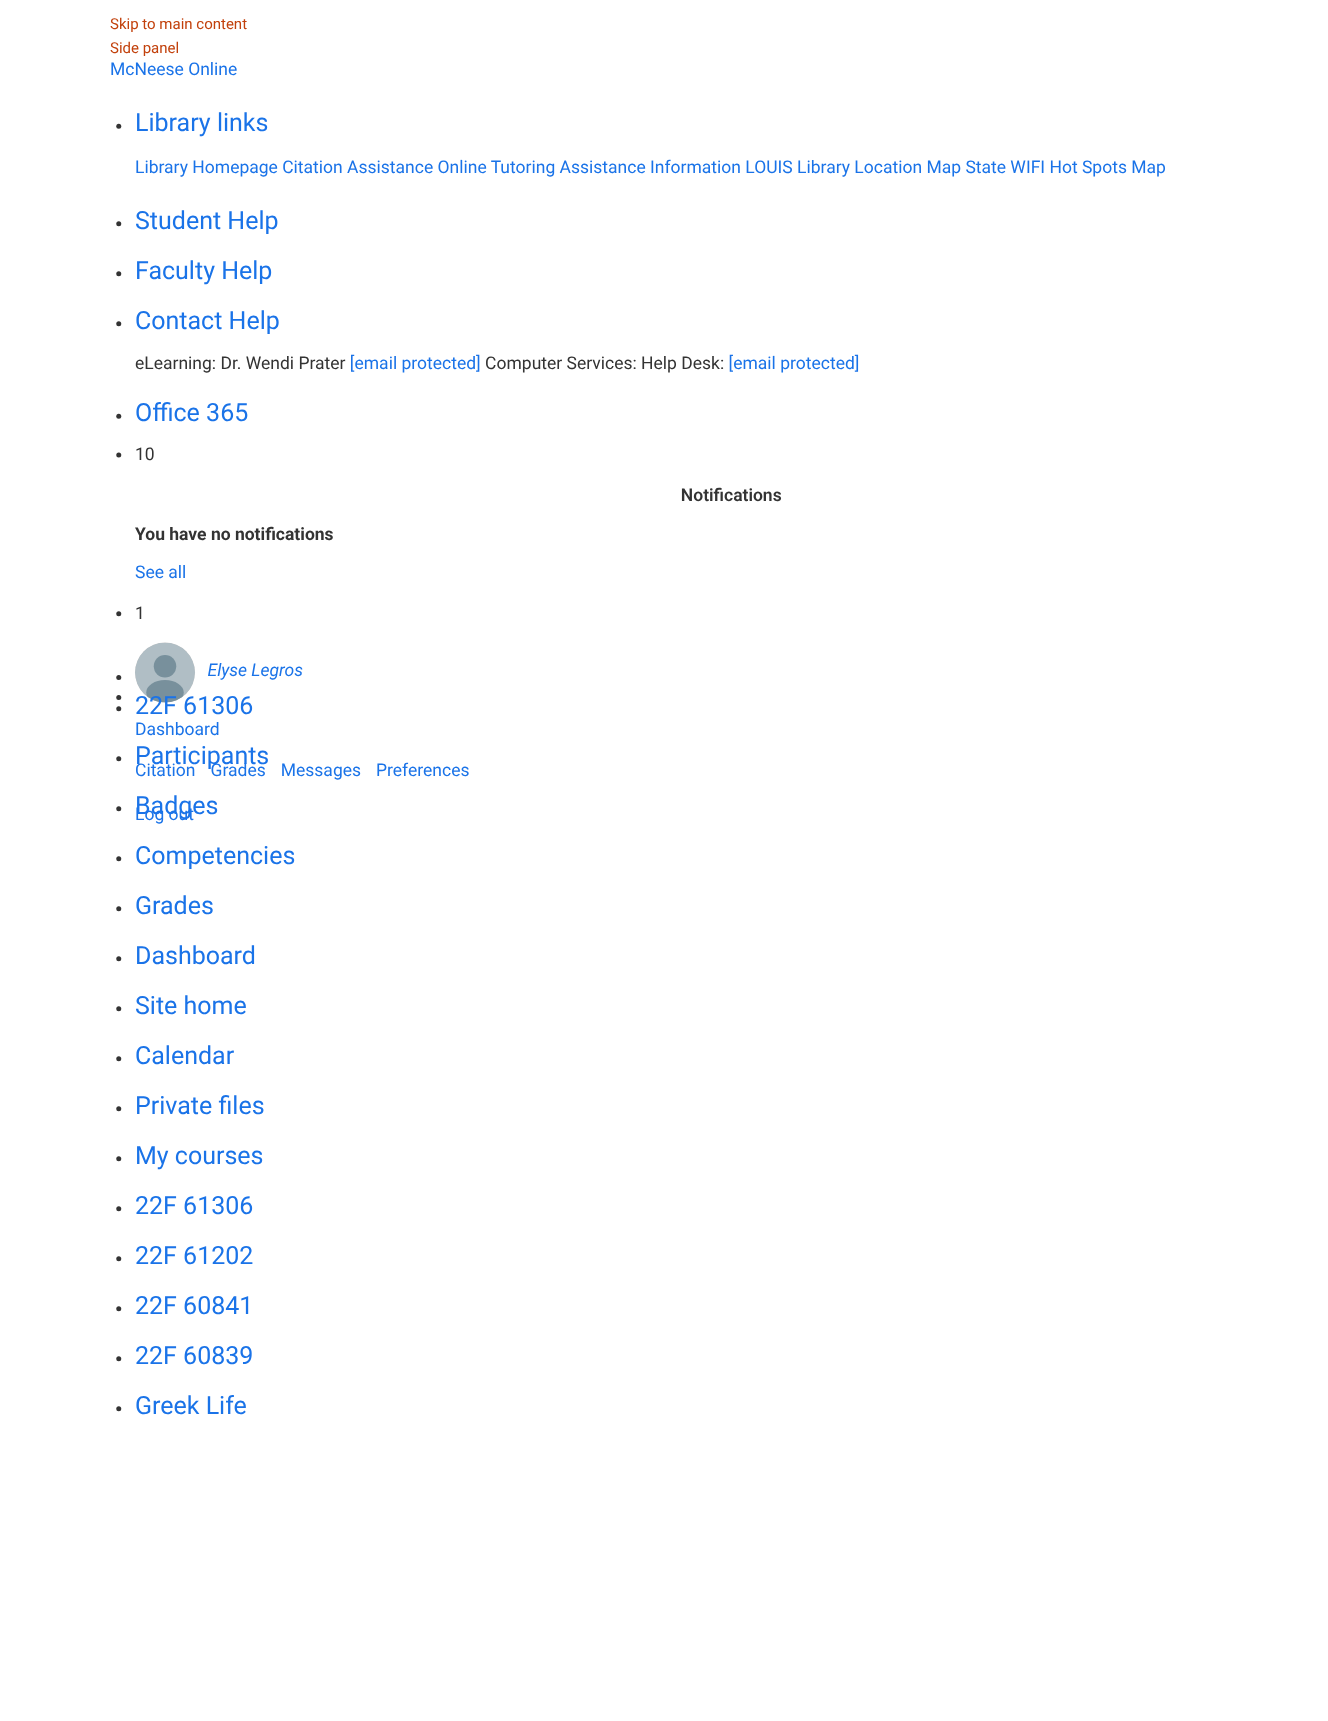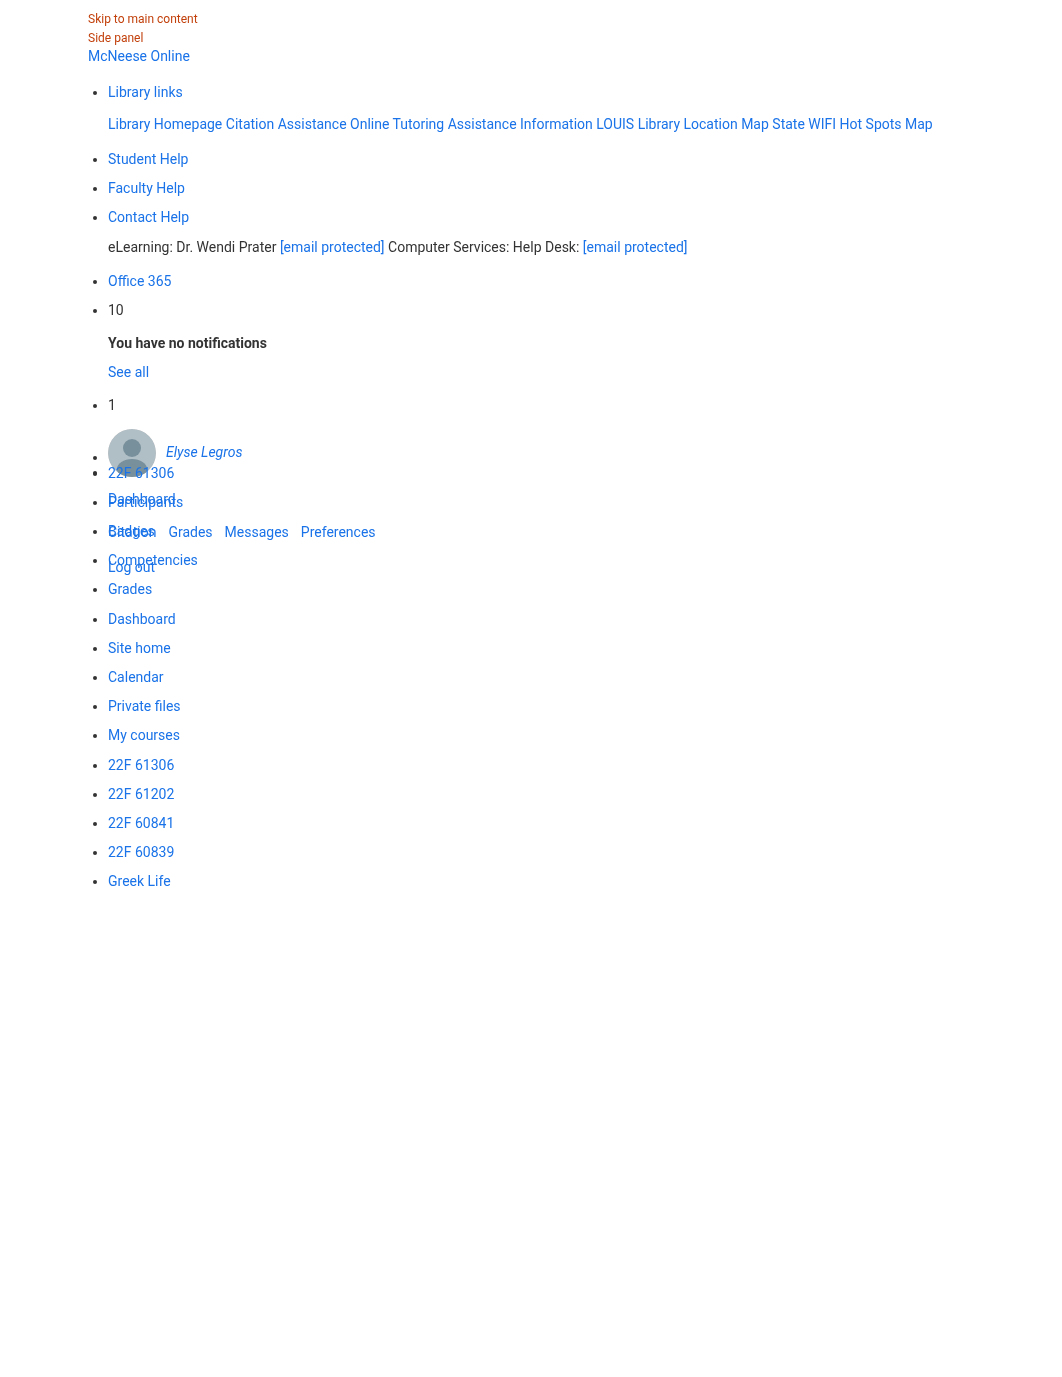--- a/index.html
+++ b/index.html
@@ -41,21 +41,21 @@
       list-style: disc;
       padding-left: 20px;
     }
     ul.nav-list > li {
       margin: 4px 0;
       line-height: 1.8;
     }
     ul.nav-list > li > a {
       color: #1a73e8;
       text-decoration: none;
-      font-size: 14px;
+      font-size: 20px;
     }
     .library-links-block {
       margin: 6px 0 10px 0;
       padding-left: 0;
     }
     .library-links-block a {
       color: #1a73e8;
       text-decoration: none;
       font-size: 14px;
     }
@@ -190,20 +190,21 @@
     </li>
 
     <li>
       <a href="#">Office 365</a>
     </li>
 
     <li>
       <span class="bullet-number">10</span>
       
       <div class="notifications-block">
+        <span class="notifications-title">Notifications</span>
         <div class="notifications-empty">You have no notifications</div>
         <a class="notifications-see-all" href="#">See all</a>
       </div>
     </li>
 
     <li>
       <span>1</span>
     </li>
 
     <li class="bullet-empty">

